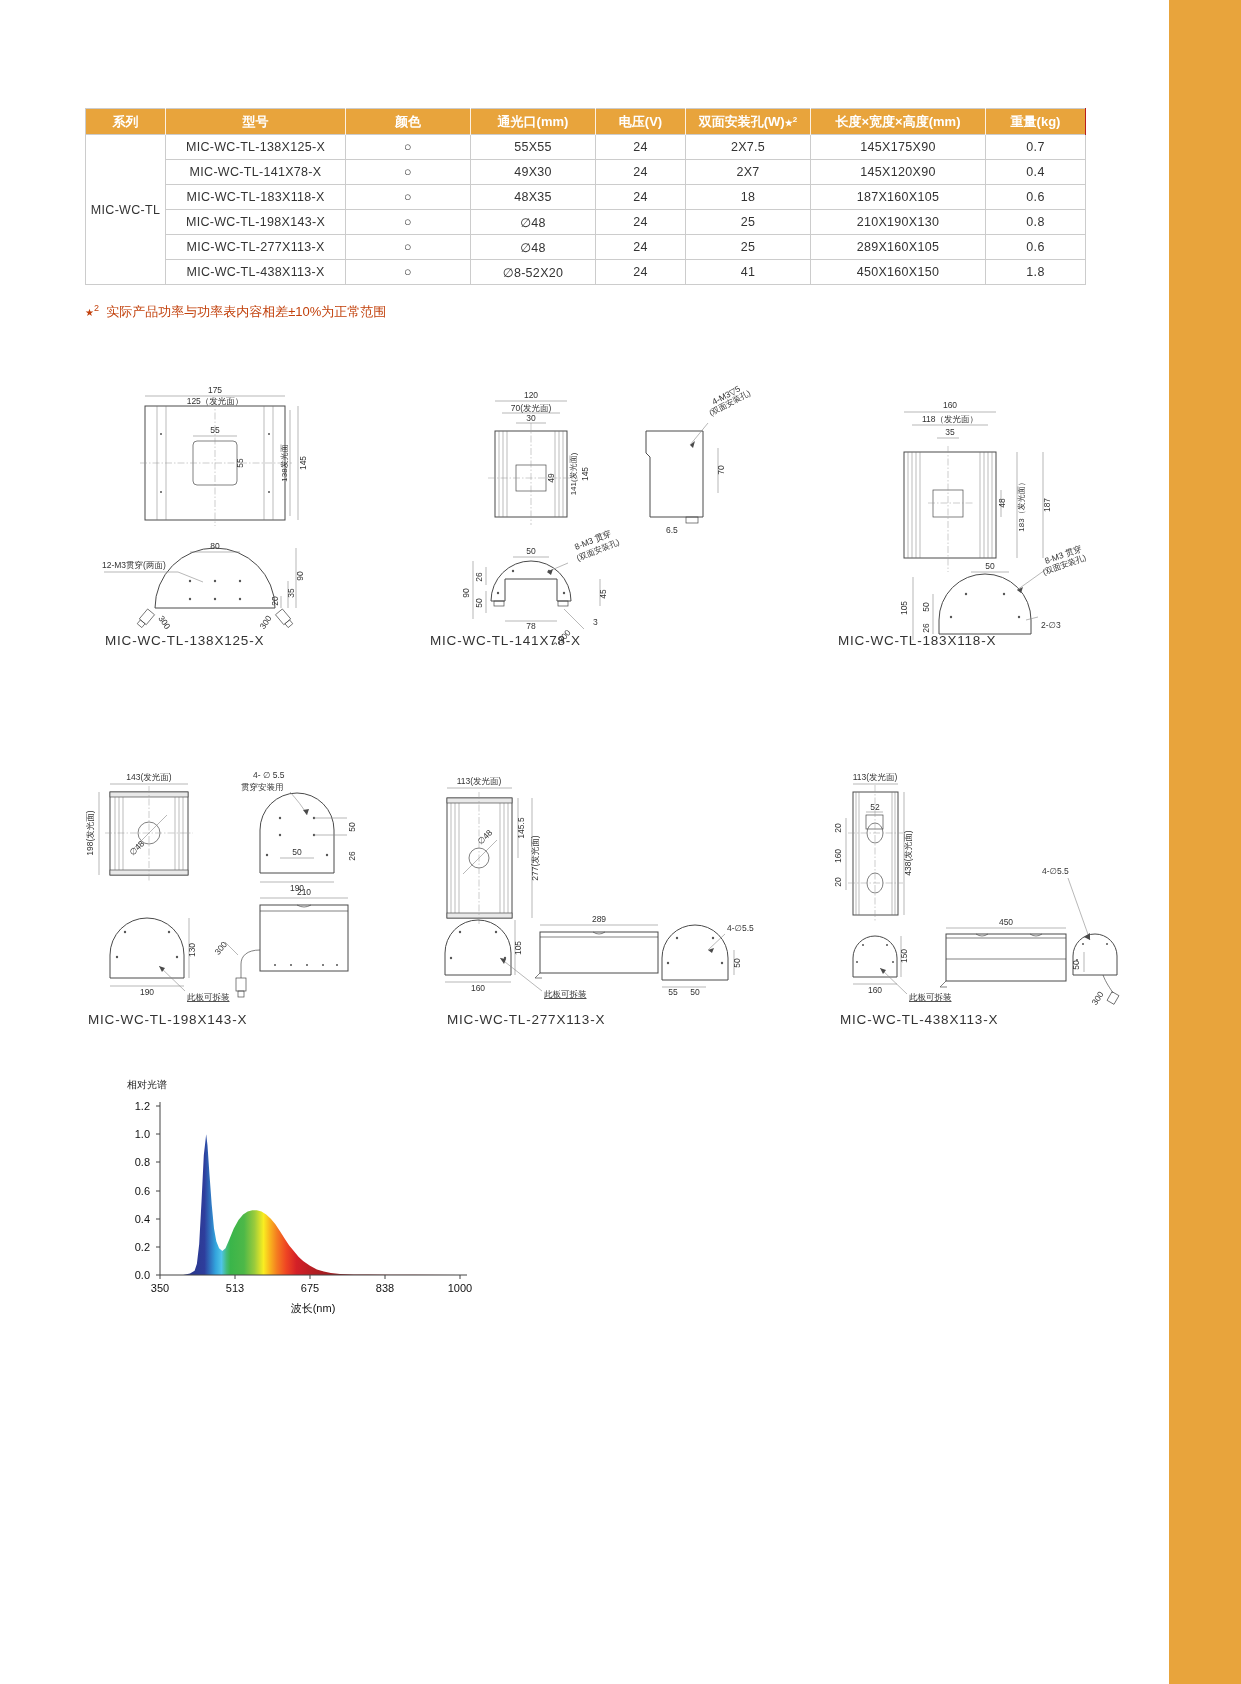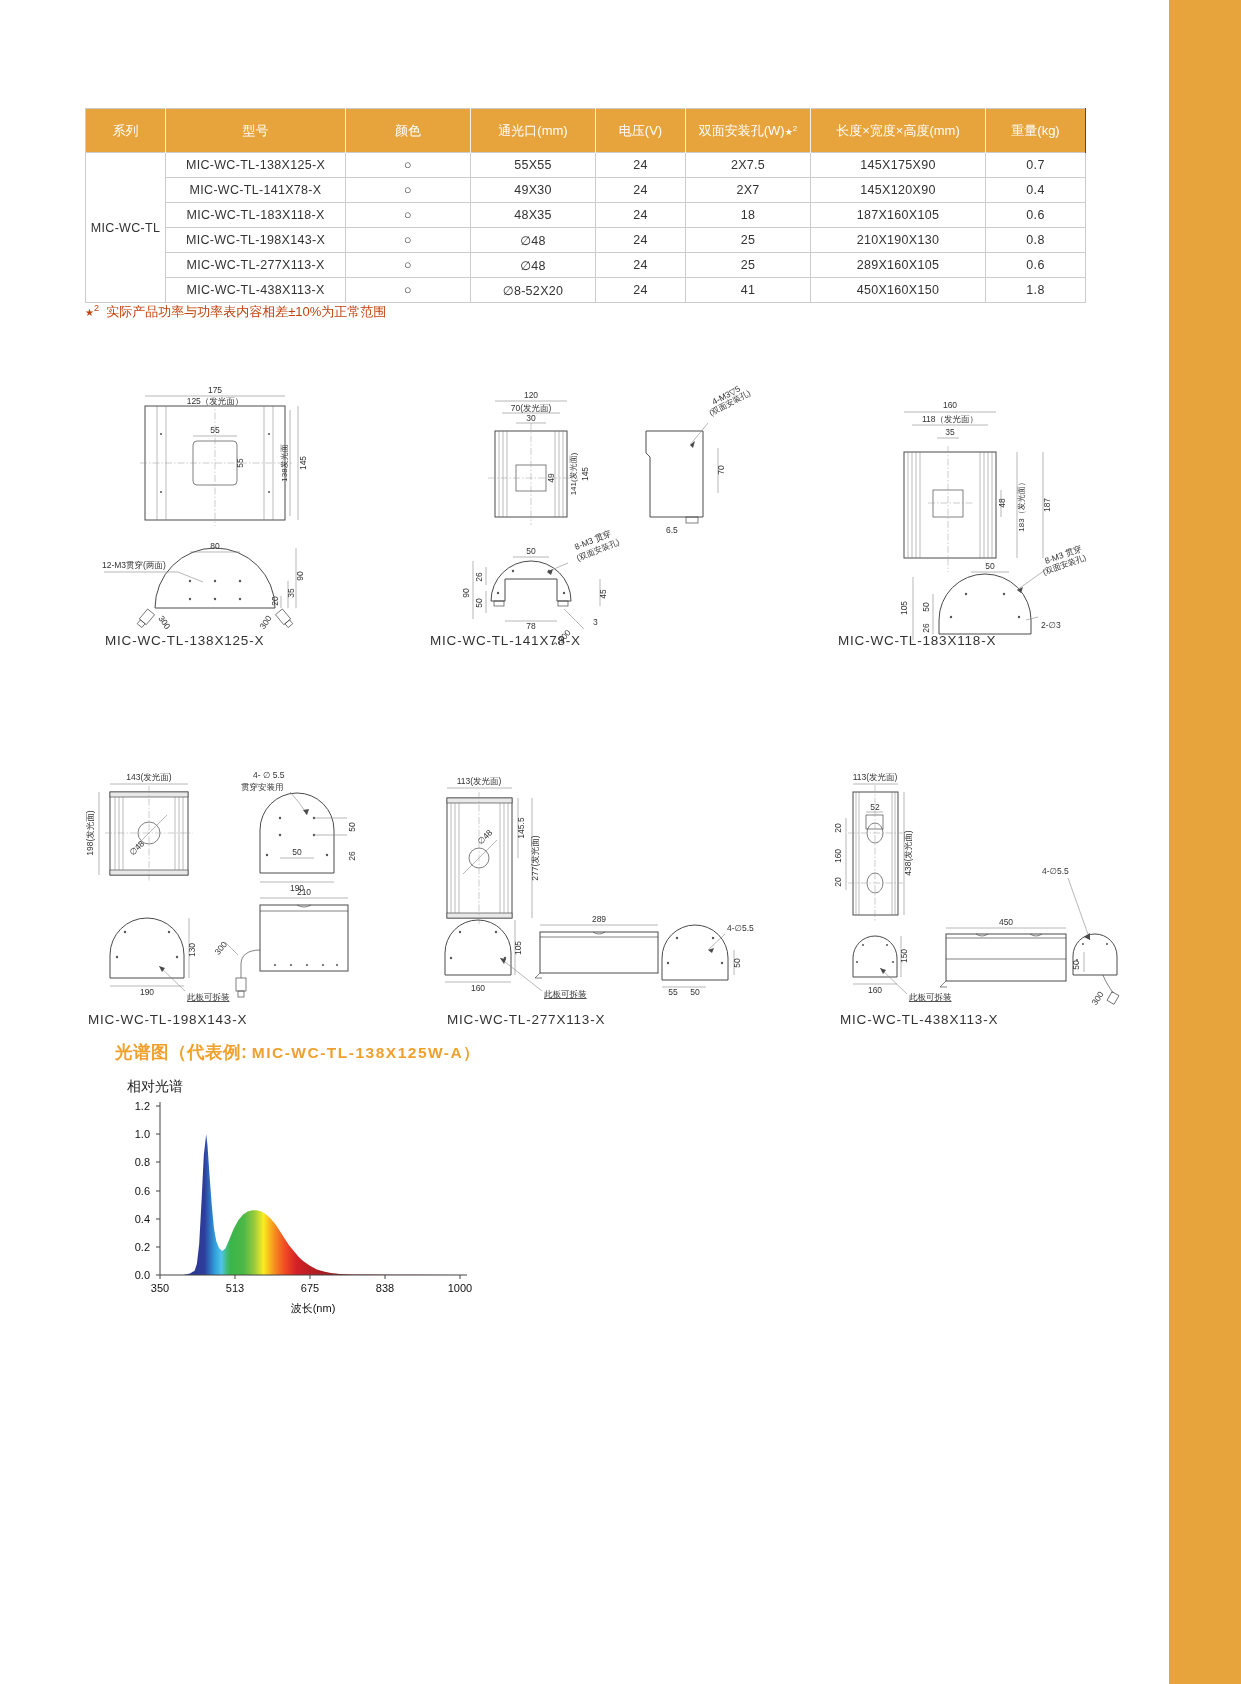--- a/index.html
+++ b/index.html
@@ -1,21 +1,21 @@
 <!DOCTYPE html>
 <html><head>
 <meta charset="utf-8">
 <style>
 *{margin:0;padding:0;box-sizing:border-box}
 html,body{background:#ffffff}
 .page{position:relative;width:1241px;height:1684px;background:#fff;font-family:"Liberation Sans",sans-serif;overflow:hidden}
 .side-band{position:absolute;top:0;right:0;width:72px;height:1684px;background:#E8A43C}
 
 .spec-table{position:absolute;left:85px;top:108px;width:1000px;border-collapse:collapse;table-layout:fixed;font-size:12.5px;color:#333;border:1px solid #ccc}
-.spec-table th{background:#E8A43C;color:#fff;font-weight:normal;font-size:13px;height:44px;border-right:1px solid rgba(255,255,255,.85);text-align:center;vertical-align:middle}
+.spec-table th{background:#E8A43C;color:#fff;font-weight:bold;font-size:13px;height:26px;border-right:1px solid rgba(255,255,255,.85);text-align:center;vertical-align:middle}
 .spec-table th:last-child{border-right:1px solid #b91c1c}
 .spec-table td{border:1px solid #ccc;text-align:center;vertical-align:middle;height:25px;background:#fff;letter-spacing:.3px}
 .star-s{font-size:9px}
 .star-s sup{font-size:8px}
 .footnote{position:absolute;left:85px;top:303px;font-size:13px;color:#c2410c}
 .footnote .star{font-size:10px}
 .footnote sup{font-size:9px}
 
 .dwg{position:absolute}
 svg text{font-family:"Liberation Sans",sans-serif}
@@ -26,21 +26,21 @@
 .dim{stroke:#888;stroke-width:.6;fill:none}
 .cl{stroke:#999;stroke-width:.5;stroke-dasharray:7 2 1.5 2;fill:none}
 .hl{stroke:#777;stroke-width:.5}
 .dot{fill:#555}
 .shade{fill:#e9e9e9;stroke:#4a4a4a;stroke-width:.7}
 .caption{position:absolute;font-size:13.5px;letter-spacing:.8px;color:#333}
 
 .chart-title{position:absolute;left:115px;top:1040px;color:#F0A02C;font-weight:bold;white-space:nowrap}
 .chart-title .t1{font-size:17.5px;letter-spacing:.5px}
 .chart-title .t2{font-size:15.5px;letter-spacing:1.5px}
-.ylab{position:absolute;left:127px;top:1078px;font-size:14px;color:#222}
+.ylab{position:absolute;left:127px;top:1078px;font-size:10px;color:#222}
 .ct{font-size:11px;fill:#111}
 .axis{stroke:#444;stroke-width:1;fill:none}
 .tick{stroke:#444;stroke-width:1}
 </style>
 </head>
 <body>
 
 <div class="page">
   <div class="side-band"></div>
 
@@ -474,24 +474,20 @@
     <text class="dt" transform="rotate(-90 139 256)" x="139" y="256" text-anchor="middle">150</text>
     <text class="dt" x="107" y="293" text-anchor="middle">160</text>
     <text class="dt" x="141" y="300" style="text-decoration:underline">此板可拆装</text>
     <text class="dt" x="238" y="225" text-anchor="middle">450</text>
     <text class="dt" x="274" y="174">4-∅5.5</text>
     <text class="dt" transform="rotate(-90 311 265)" x="311" y="265" text-anchor="middle">50</text>
     <text class="dt" transform="rotate(-55 332 300)" x="332" y="300" text-anchor="middle">300</text>
   </svg>
   <div class="caption" style="left:840px;top:1012px">MIC-WC-TL-438X113-X</div>
 
-  <div class="chart-title">
-    <span class="t1">光谱图（代表例:</span>
-    <span class="t2">MIC-WC-TL-138X125W-A）</span>
-  </div>
   <div class="ylab">相对光谱</div>
 
   <svg class="dwg" style="left:95px;top:1092px" width="430" height="240" viewBox="0 0 430 240">
     <defs>
       <linearGradient id="specgrad" gradientUnits="userSpaceOnUse" x1="65" y1="0" x2="365" y2="0">
         <stop offset="0" stop-color="#2b3990"></stop>
         <stop offset="0.112" stop-color="#2b3990"></stop>
         <stop offset="0.148" stop-color="#2e3d9c"></stop>
         <stop offset="0.168" stop-color="#2f74c0"></stop>
         <stop offset="0.185" stop-color="#33a3dc"></stop>

